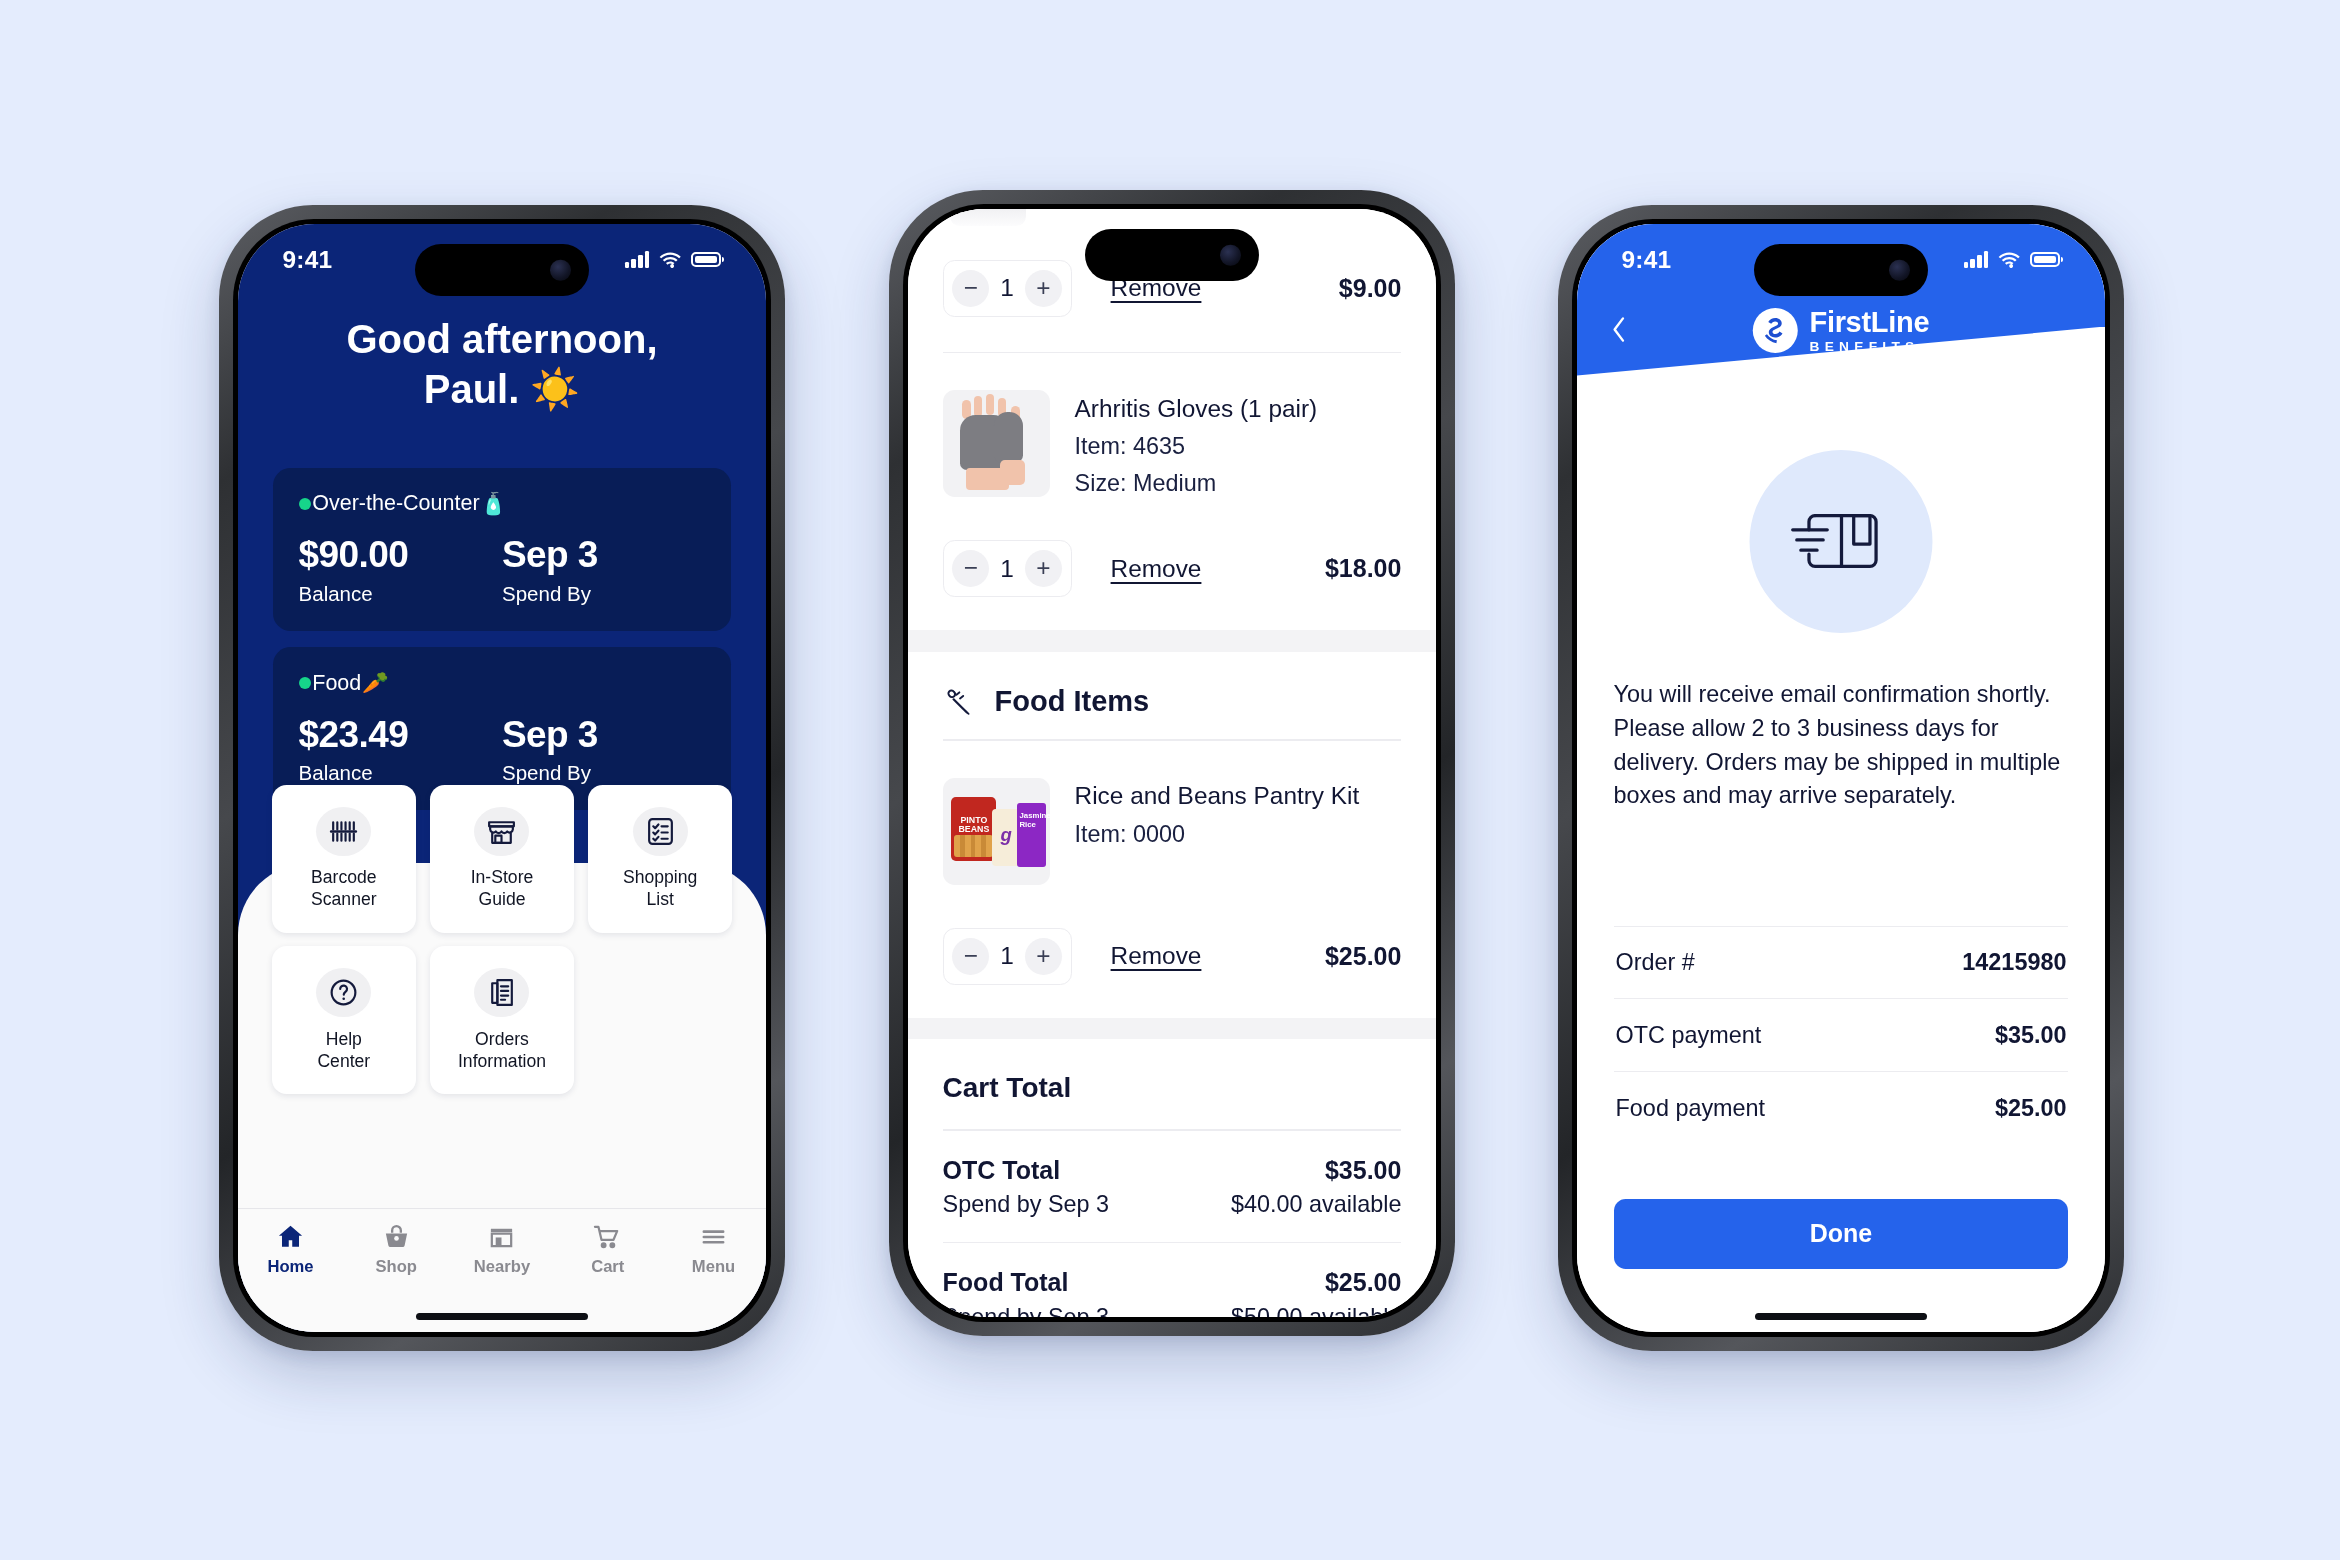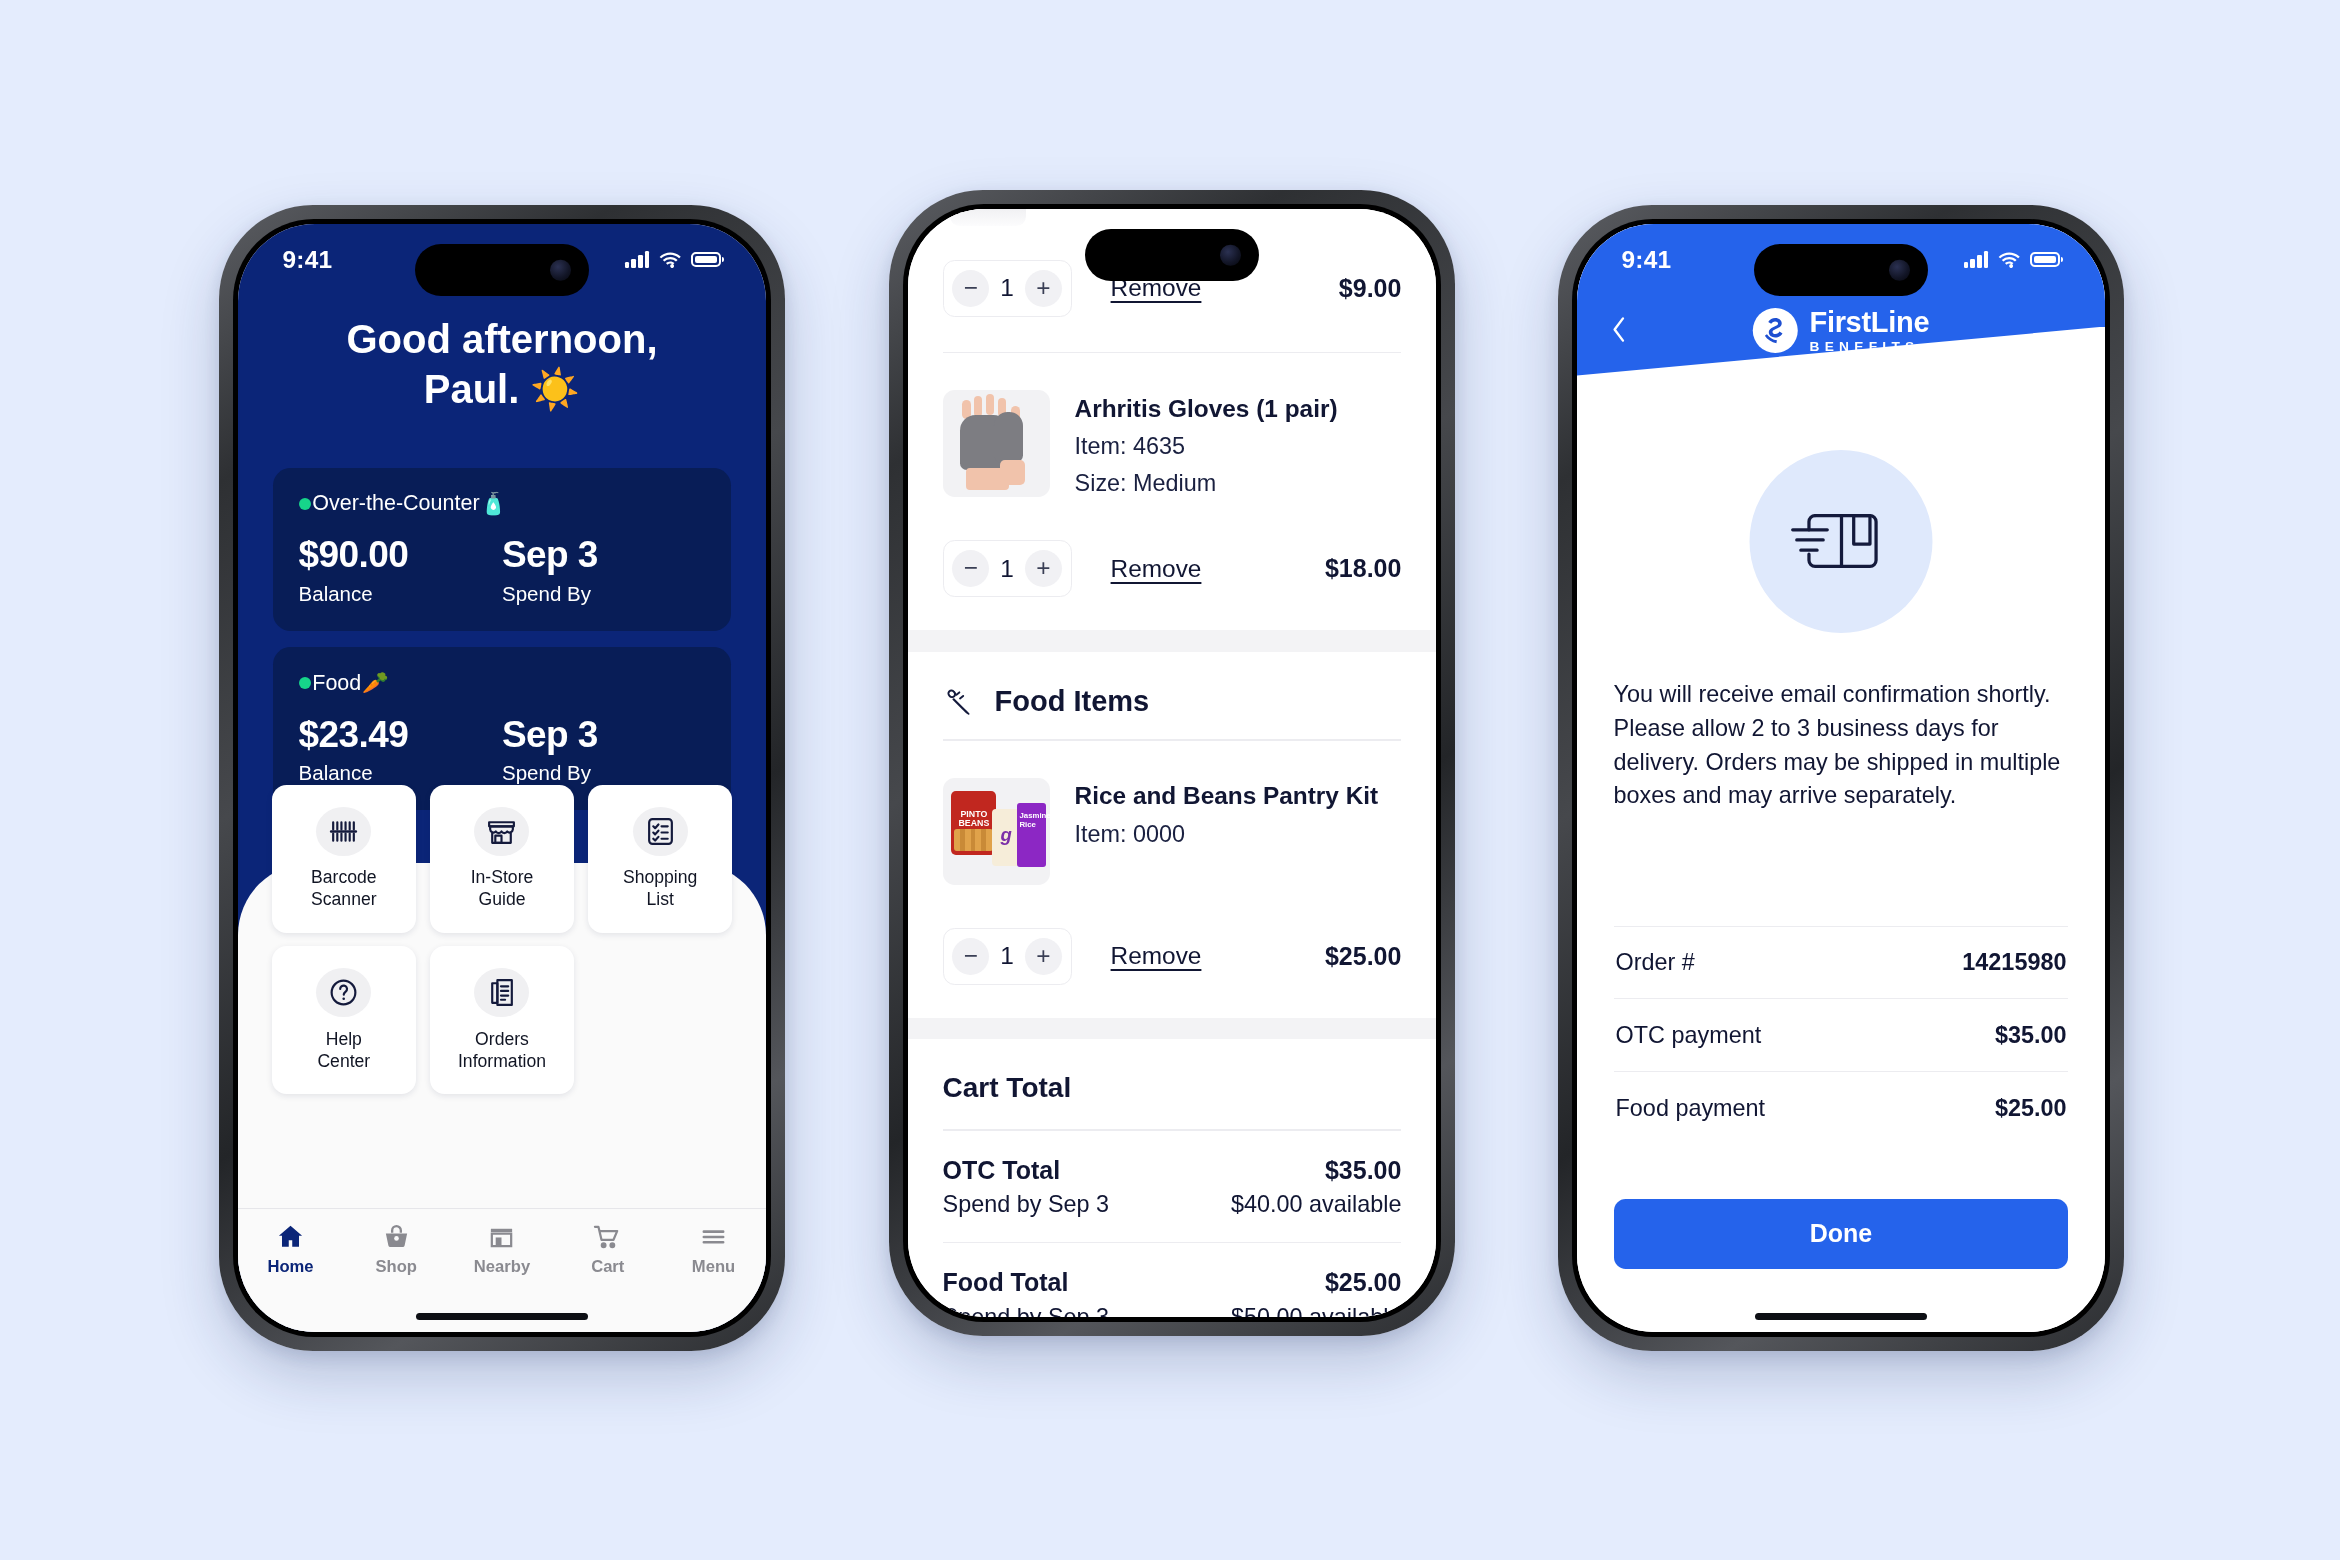--- a/index.html
+++ b/index.html
@@ -189,34 +189,34 @@
 
   .divider { height: 1.5px; background: #ececf0; margin: 0 35px; }
   .gap-band { height: 21.5px; background: #f3f3f5; }
 
   .item-row { display: flex; padding: 37px 35px 0; gap: 25px; }
   .thumb {
     width: 107px; height: 107px; border-radius: 11.7px;
     background: #f2f2f4; flex: none; position: relative; overflow: hidden;
   }
   .item-info { padding-top: 3.9px; }
-  .item-title { font-size: 24.4px; font-weight: bold; line-height: 1.2; }
+  .item-title { font-size: 24.4px; font-weight: normal; line-height: 1.2; }
   .item-meta { font-size: 23.4px; margin-top: 9.8px; color: #1a2040; }
 
   
   .glove { position: absolute; inset: 0; }
   .glove .g {
     position: absolute; background: #7d7d82; border-radius: 15.6px 15.6px 6.8px 6.8px;
   }
   .glove .skin { position: absolute; background: #f1c3ab; border-radius: 7.8px; }
 
   
   .pantry { position: absolute; inset: 0; }
   .pk-can {
-    position: absolute; left: 8.8px; top: 13px; width: 45px; height: 64px;
+    position: absolute; left: 8.8px; top: 19px; width: 45px; height: 64px;
     background: #c1271f; border-radius: 4.9px;
   }
   .pk-can .lbl {
     position: absolute; left: 0; right: 0; top: 19.5px;
     color: #fff; font-size: 8.8px; font-weight: bold; text-align: center; line-height: 1.05;
   }
   .pk-can .beans {
     position: absolute; left: 2.9px; right: 2.9px; bottom: 3.9px; height: 21.5px;
     background: repeating-linear-gradient(90deg,#e0a24a 0 5.9px,#c98a37 5.9px 10.7px);
     border-radius: 2.9px;

